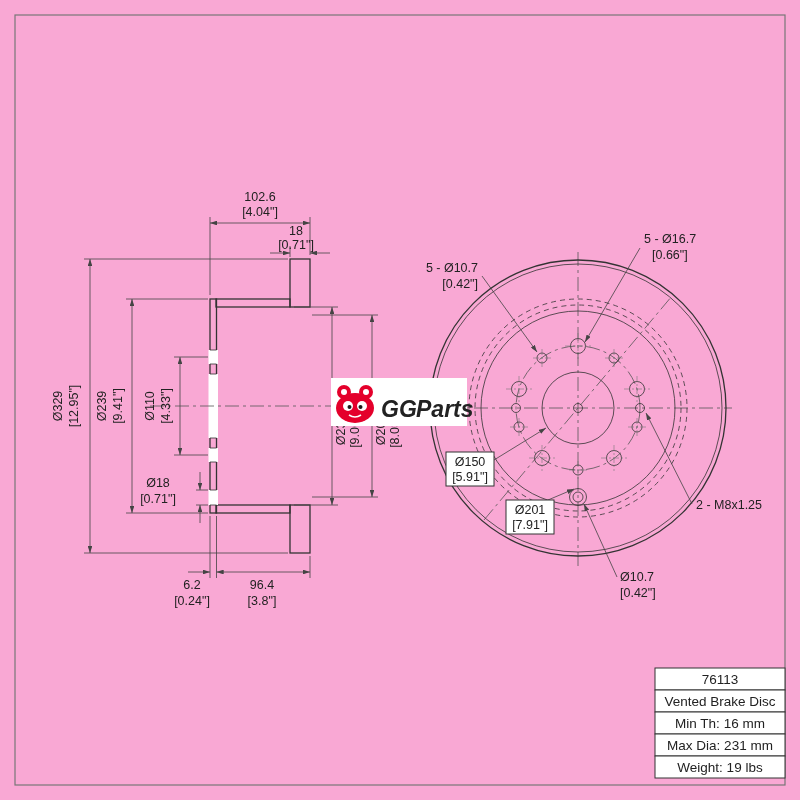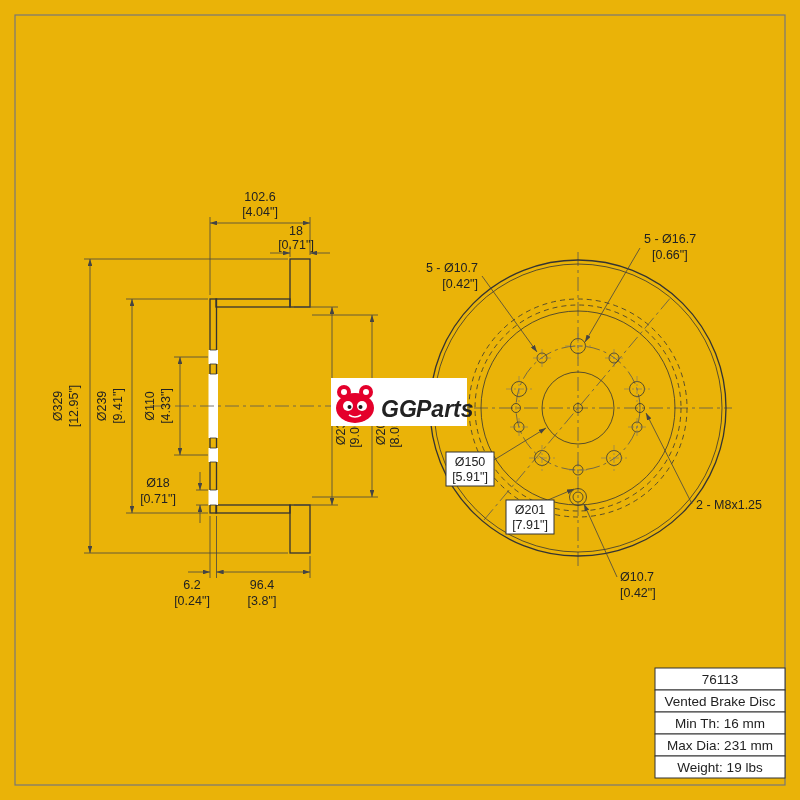--- a/index.html
+++ b/index.html
@@ -1,16 +1,16 @@
 <!DOCTYPE html>
 <html><head>
 <meta charset="utf-8">
 <style>
   html,body{margin:0;padding:0;background:#fff;}
-  #stage{position:relative;width:800px;height:800px;background:#eab308;overflow:hidden;}
+  #stage{position:relative;width:800px;height:800px;background:#f9a8d4;overflow:hidden;}
   svg text{font-family:"Liberation Sans","DejaVu Sans",sans-serif;fill:#222;}
   .dim{font-size:12.5px;}
   .ttl{font-size:13.5px;}
   .logo-text{font-size:23px;font-weight:700;font-style:italic;}
   .k{stroke:#333;fill:none;stroke-width:1.3;}
   .k2{stroke:#333;fill:none;stroke-width:0.8;}
   .d{stroke:#444;fill:none;stroke-width:0.8;}
   .c{stroke:#555;fill:none;stroke-width:0.8;stroke-dasharray:14 4 3 4;}
   .h{stroke:#777;fill:none;stroke-width:0.6;stroke-dasharray:6 2 2 2;}
   .dash{stroke:#333;fill:none;stroke-width:0.8;stroke-dasharray:5 4;}

